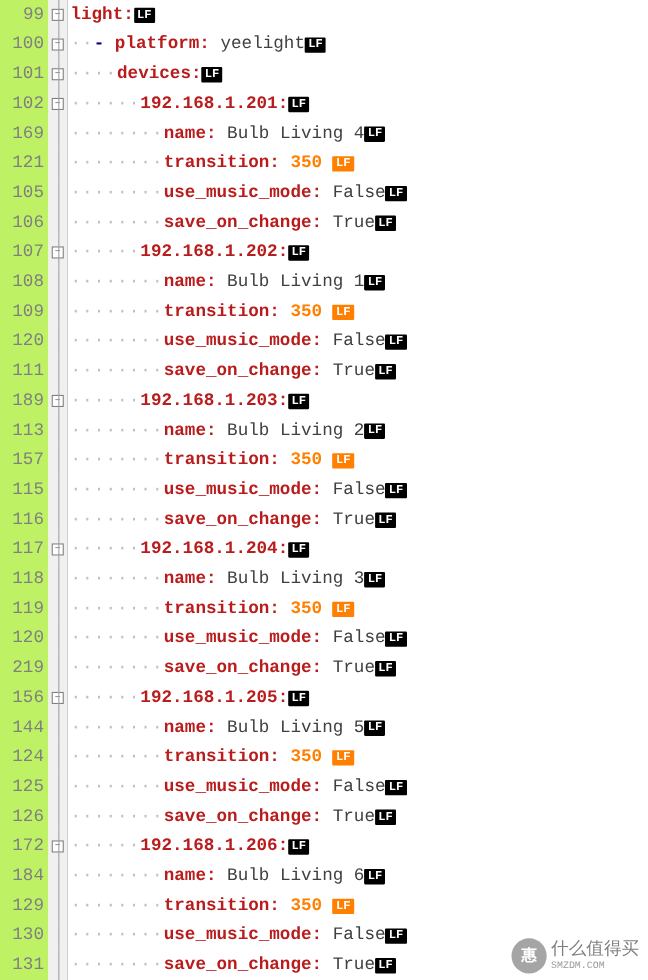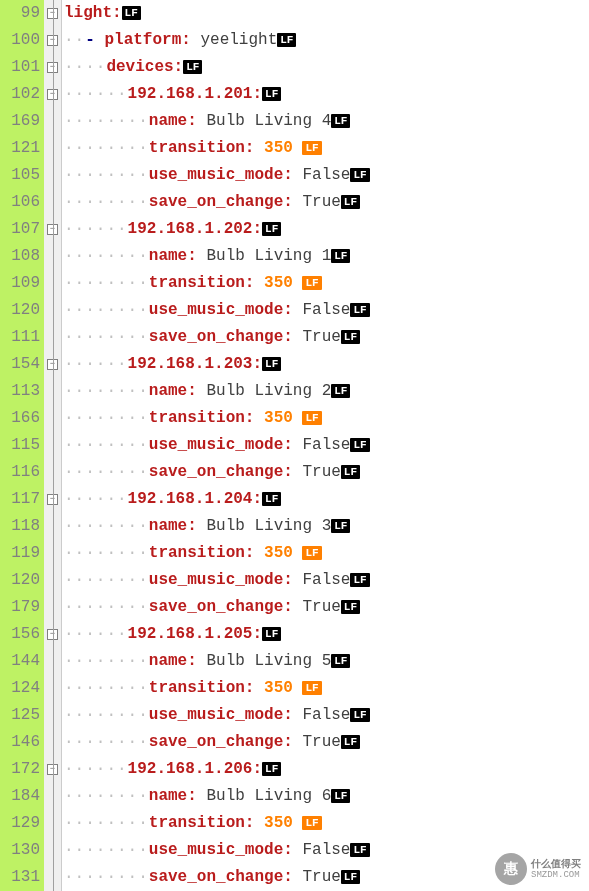--- a/index.html
+++ b/index.html
@@ -108,23 +108,23 @@
       height: 32px;
       border-radius: 50%;
       background: #888;
       display: flex;
       align-items: center;
       justify-content: center;
       color: #fff;
       font-size: 14px;
     }
     .watermark-text {
-      font-size: 10px;
+      font-size: 16px;
       color: #555;
-      font-weight: bold;
+      font-weight: normal;
       line-height: 1.1;
     }
     .watermark-sub {
       font-size: 9px;
       color: #777;
       font-weight: normal;
     }
   </style>
 </head>
 <body>
@@ -137,35 +137,35 @@
       <div class="line">102</div>
       <div class="line">169</div>
       <div class="line">121</div>
       <div class="line">105</div>
       <div class="line">106</div>
       <div class="line">107</div>
       <div class="line">108</div>
       <div class="line">109</div>
       <div class="line">120</div>
       <div class="line">111</div>
-      <div class="line">154</div>
+      <div class="line">189</div>
       <div class="line">113</div>
-      <div class="line">166</div>
+      <div class="line">157</div>
       <div class="line">115</div>
       <div class="line">116</div>
       <div class="line">117</div>
       <div class="line">118</div>
       <div class="line">119</div>
       <div class="line">120</div>
-      <div class="line">179</div>
+      <div class="line">219</div>
       <div class="line">156</div>
       <div class="line">144</div>
       <div class="line">124</div>
       <div class="line">125</div>
-      <div class="line">146</div>
+      <div class="line">126</div>
       <div class="line">172</div>
       <div class="line">184</div>
       <div class="line">129</div>
       <div class="line">130</div>
       <div class="line">131</div>
     </div>
   <div class="fold-col" id="foldcol">
       <div class="fold-line">
         <div class="fold-guide"></div>
         <div class="fold-box">−</div>

